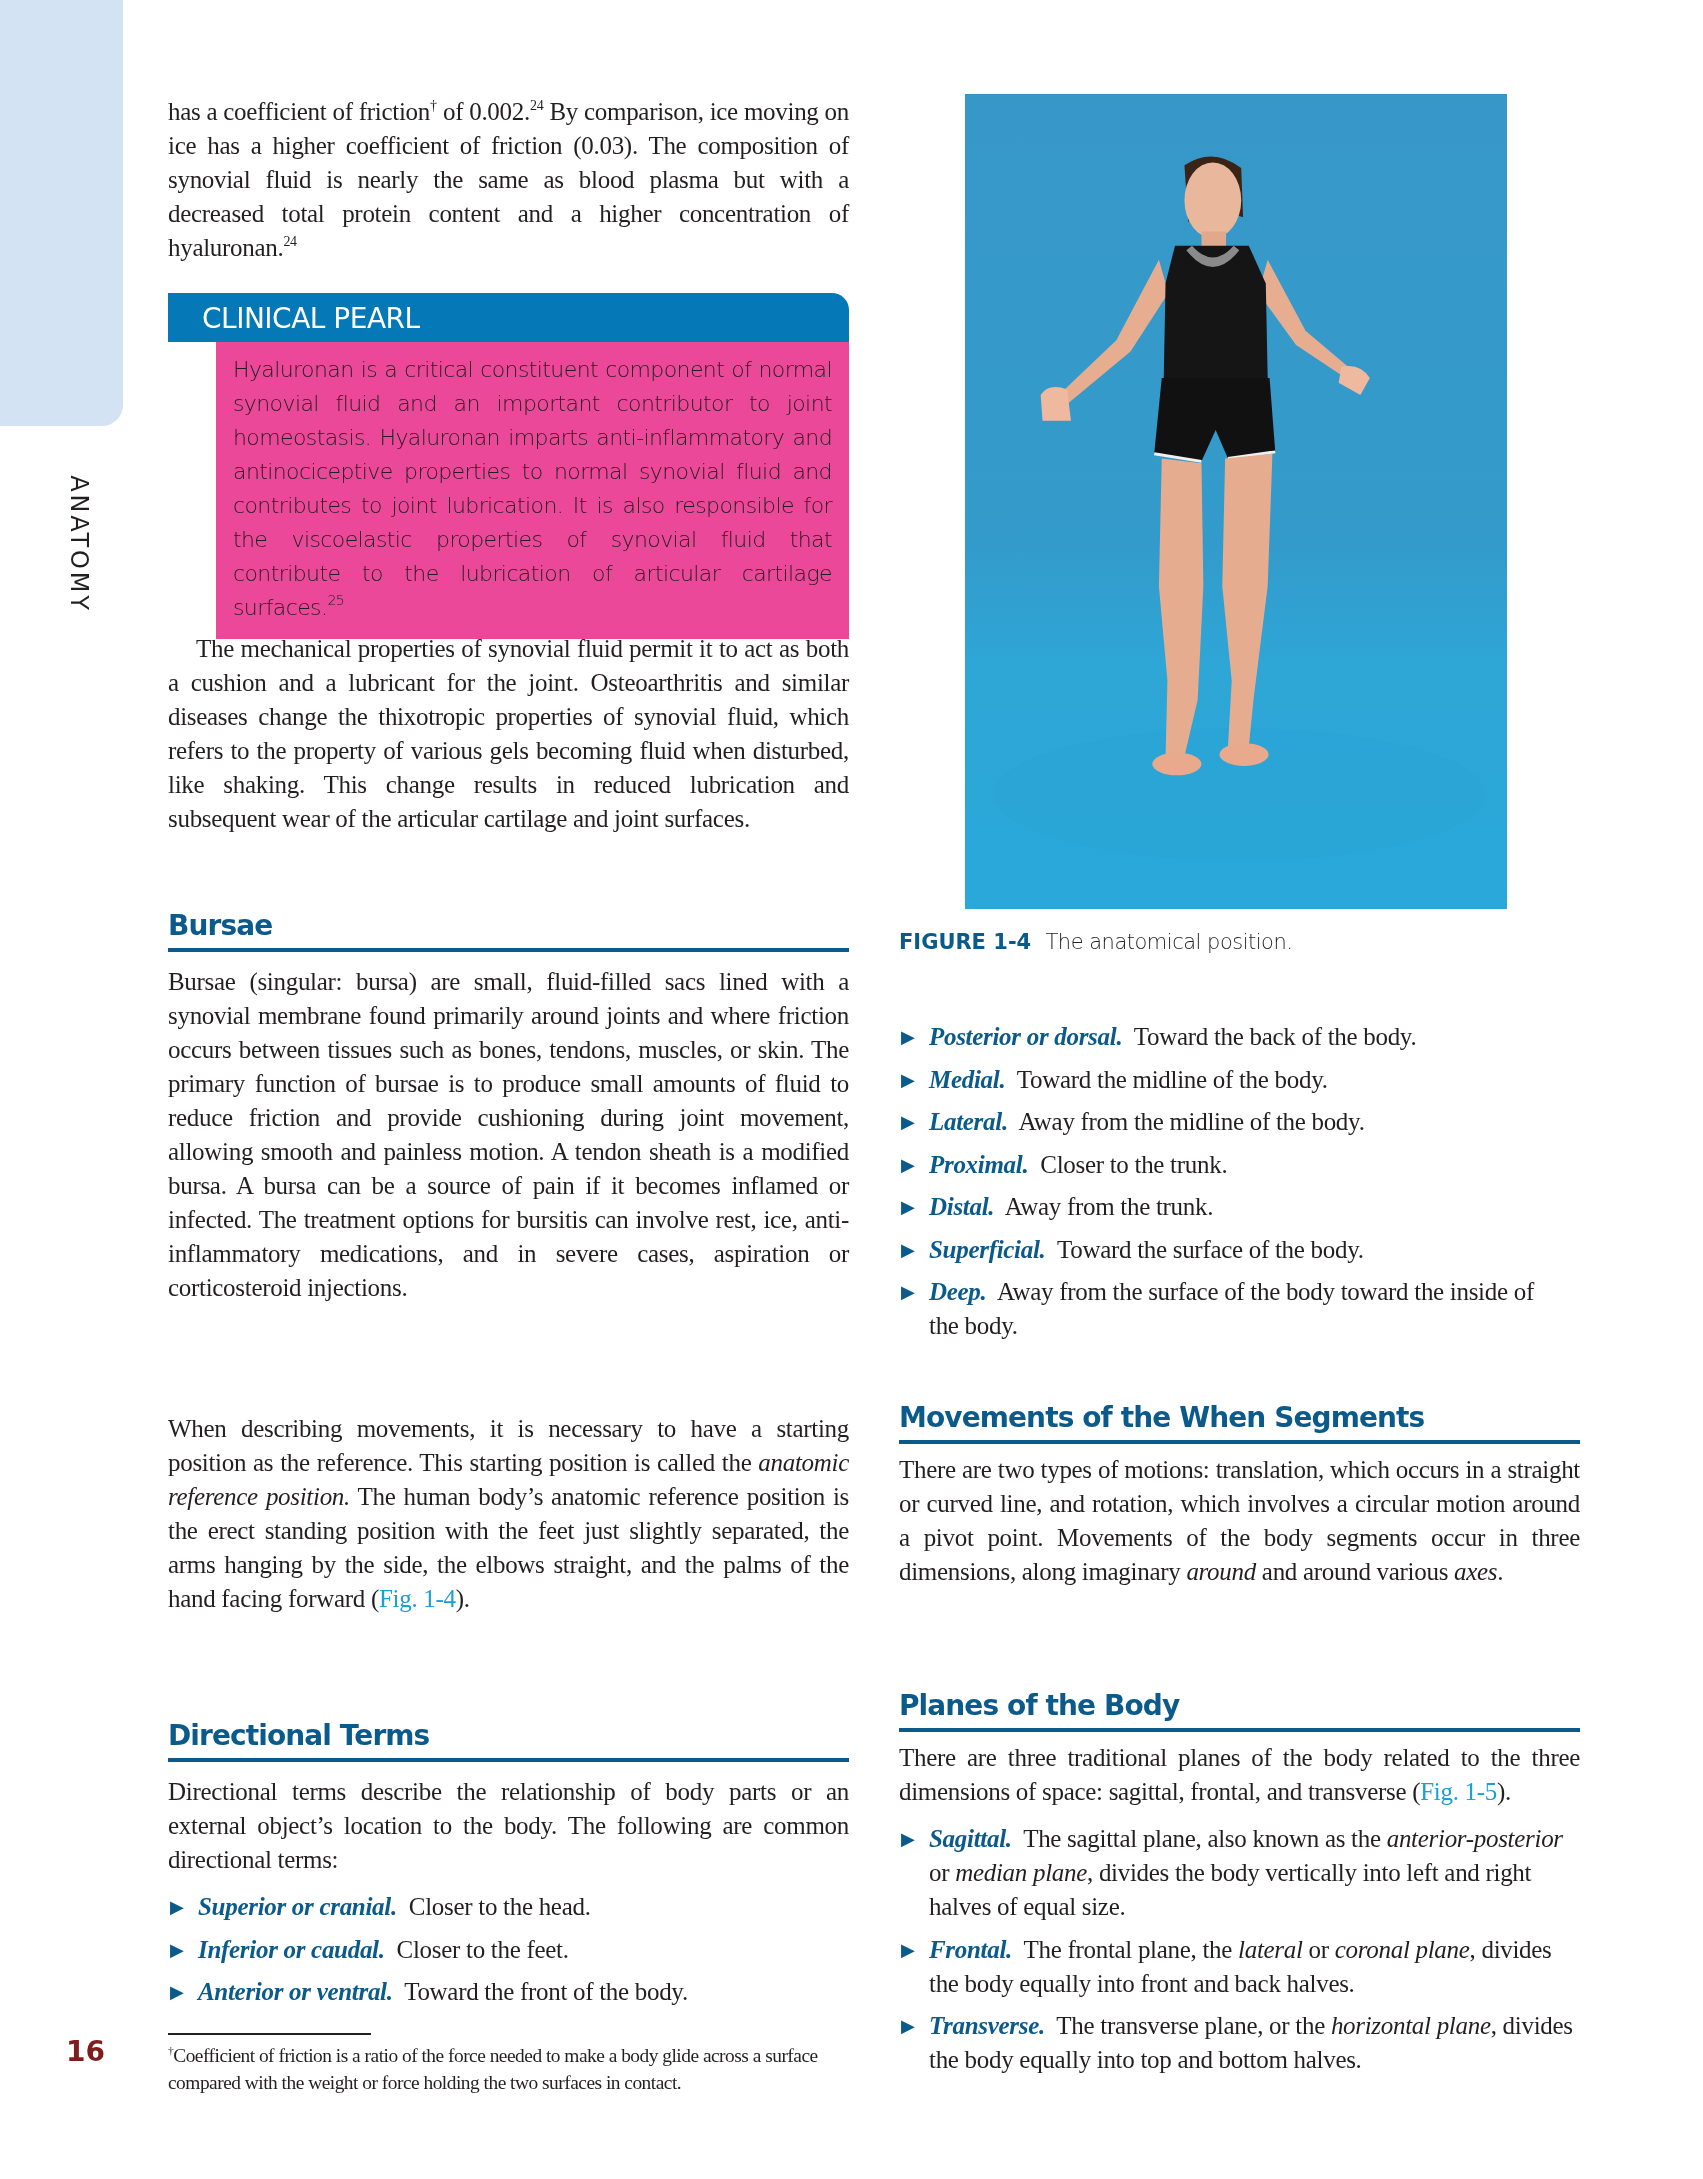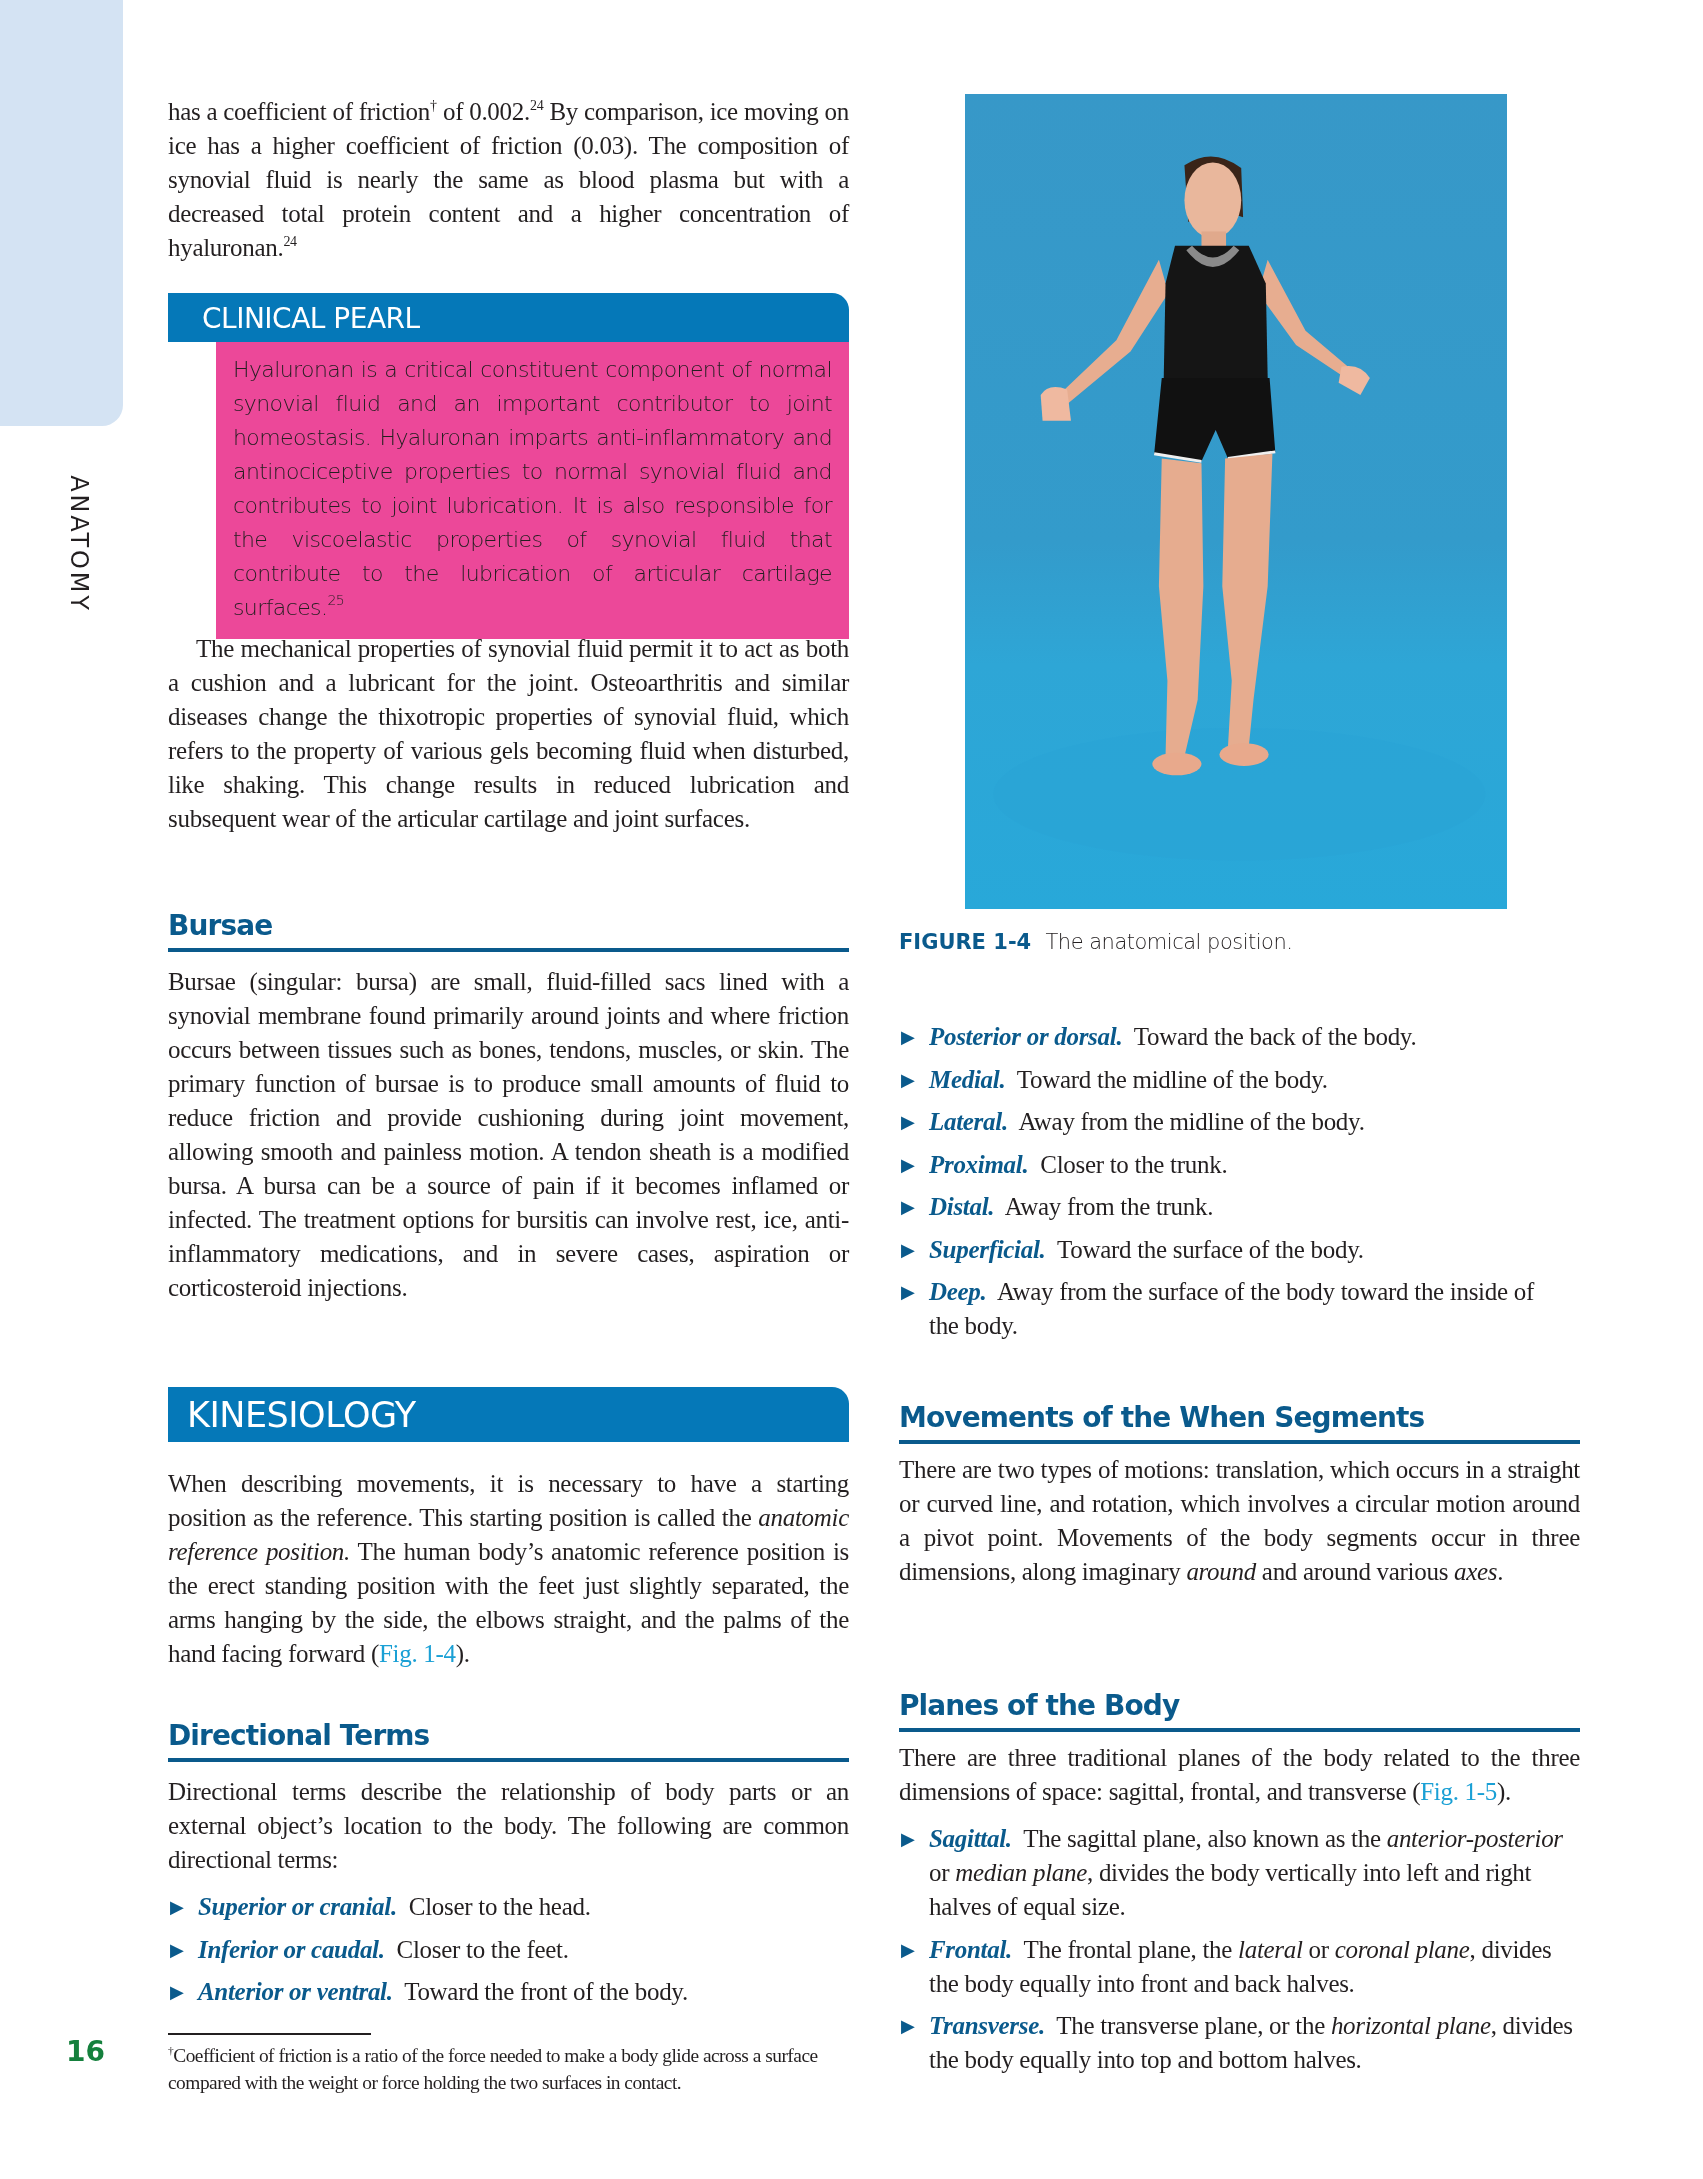--- a/index.html
+++ b/index.html
@@ -15,21 +15,21 @@
   .side-label {
     position: absolute; left: 55px; top: 468px; width: 47px; height: 151px;
     display: flex; align-items: center; justify-content: center;
   }
   .side-label span {
     display: block; transform: rotate(90deg); white-space: nowrap;
     font-family: "DejaVu Sans", sans-serif; font-size: 24px; letter-spacing: 2.8px; color: #231f20;
   }
   .page-number {
     position: absolute; left: 66px; top: 2035px;
-    font-family: "DejaVu Sans", sans-serif; font-weight: bold; font-size: 28px; color: #15803d; text-align: center;
+    font-family: "DejaVu Sans", sans-serif; font-weight: bold; font-size: 28px; color: #7f1d1d; text-align: center;
   }
   .col { position: absolute; }
   .col-left { left: 168px; width: 681px; }
   .col-right { left: 899px; width: 681px; }
   p.body {
     margin: 0; font-size: 25px; line-height: 34px; text-align: justify; hyphens: manual;
     letter-spacing: -0.3px;
   }
   p.indent { text-indent: 28px; }
   sup { font-size: 14px; line-height: 0; vertical-align: 10.4px; }
@@ -109,21 +109,20 @@
 <div class="col col-left" style="top:632px;">
   <p class="body indent">The mechanical properties of synovial fluid permit it to act as both a cushion and a lubricant for the joint. Osteoarthritis and similar diseases change the thixotropic properties of synovial fluid, which refers to the property of various gels becoming fluid when disturbed, like shaking. This change results in reduced lubrication and subsequent wear of the articular cartilage and joint surfaces.</p>
 </div>
 
 <div class="col col-left" style="top:910px;">
   <h2 class="h2">Bursae</h2>
   <p class="body" style="margin-top:13.2px;">Bursae (singular: bursa) are small, fluid-filled sacs lined with a synovial membrane found primarily around joints and where friction occurs between tissues such as bones, tendons, muscles, or skin. The primary function of bursae is to pro­duce small amounts of fluid to reduce friction and provide cushioning during joint movement, allowing smooth and painless motion. A tendon sheath is a modified bursa. A bursa can be a source of pain if it becomes inflamed or infected. The treatment options for bursitis can involve rest, ice, anti-inflammatory medications, and in severe cases, aspiration or corticosteroid injections.</p>
 </div>
 
 <div class="col col-left" style="top:1387px;">
-  <div class="h1-box">KINESIOLOGY</div>
   <p class="body" style="margin-top:24.6px;"><span>When describing movements, it is necessary to have a starting position as the reference. This starting position is called the </span><em>anatomic reference position.</em><span> The human body’s anatomic ref­erence position is the erect standing position with the feet just slightly separated, the arms hanging by the side, the elbows straight, and the palms of the hand facing forward (</span><span class="link">Fig. 1-4</span><span>).</span></p>
 </div>
 
 <div class="col col-left" style="top:1720px;">
   <h2 class="h2">Directional Terms</h2>
   <p class="body" style="margin-top:13.2px;">Directional terms describe the relationship of body parts or an external object’s location to the body. The following are common directional terms:</p>
   <ul class="terms" style="margin-top:13.2px;">
     <li><span class="bullet">▶</span><span class="term">Superior or cranial.</span>&nbsp; <span>Closer to the head.</span></li>
     <li><span class="bullet">▶</span><span class="term">Inferior or caudal.</span>&nbsp; <span>Closer to the feet.</span></li>
     <li><span class="bullet">▶</span><span class="term">Anterior or ventral.</span>&nbsp; <span>Toward the front of the body.</span></li>

